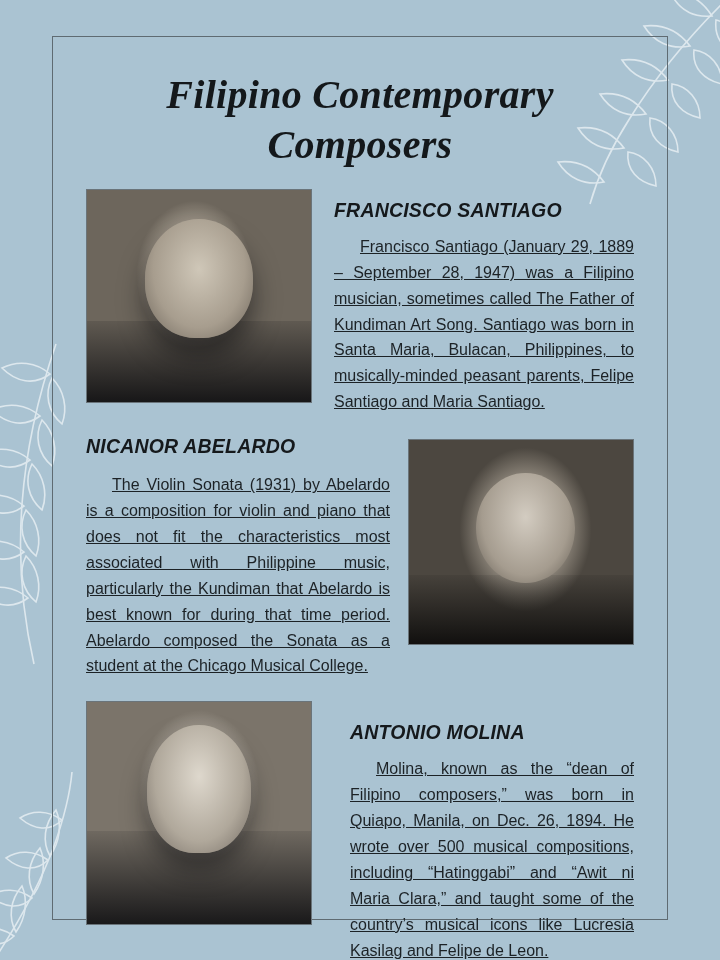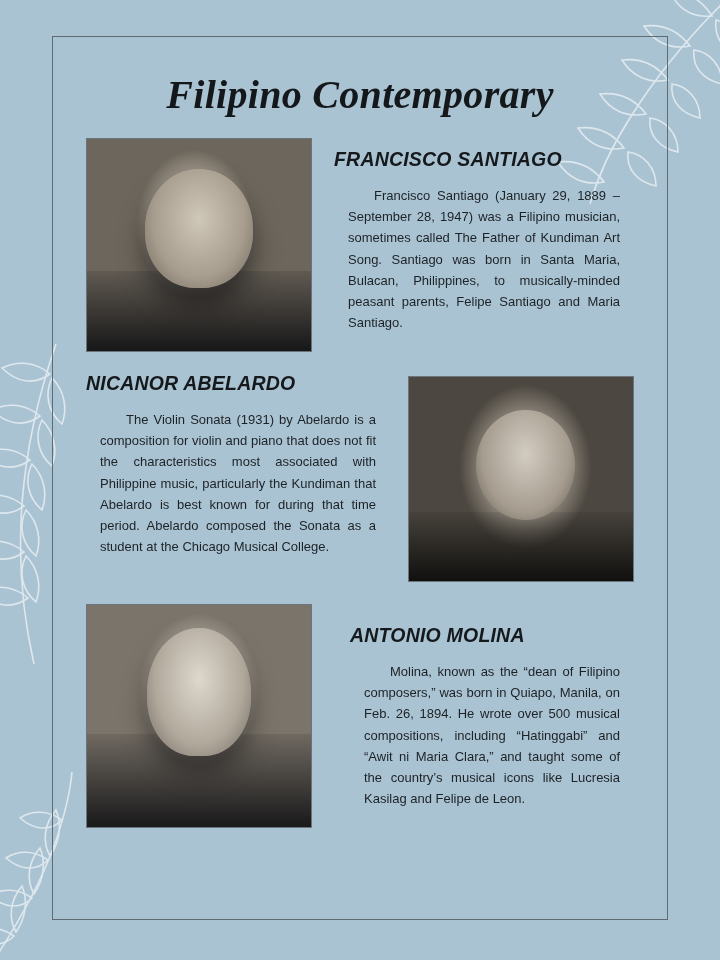--- a/index.html
+++ b/index.html
@@ -77,26 +77,27 @@
   .person-name {
     font-size: 19.5px;
     font-weight: bold;
     font-style: italic;
     color: #15191c;
     letter-spacing: 0.2px;
     margin: 0 0 12px 0;
   }
 
   .bio {
-    font-size: 13px;
+    font-size: 16px;
     line-height: 1.62;
     color: #1c2226;
     text-align: justify;
     text-justify: inter-word;
-    margin: 14px;
+    margin: 0;
+    text-decoration: underline;
   }
   .bio .indent { display: inline-block; width: 26px; }
 
   
   #entry-santiago { margin-top: 18px; justify-content: center; }
   #entry-santiago .photo-wrap { width: 226px; }
   #photo-santiago { width: 224px; height: 212px; }
   #entry-santiago .text-wrap { padding-left: 22px; padding-top: 10px; }
 
   
@@ -224,20 +225,21 @@
     <path d="M82 50 C68 40 52 40 40 48 C54 60 70 62 82 50Z"></path>
   </g>
 </svg>
 
 <div class="page-border"></div>
 
 <div class="content">
 
   <h1 class="title">
     <span>Filipino Contemporary</span>
+    <span class="line2">Composers</span>
   </h1>
 
   <div class="entry" id="entry-santiago">
     <div class="photo-wrap">
       <div class="photo ph-santiago" id="photo-santiago"></div>
     </div>
     <div class="text-wrap">
       <h2 class="person-name">FRANCISCO SANTIAGO</h2>
       <p class="bio"><span class="indent"></span><span>Francisco Santiago (January 29, 1889 – September 28, 1947) was a Filipino musician, sometimes called The Father of Kundiman Art Song. Santiago was born in Santa Maria, Bulacan, Philippines, to musically-minded peasant parents, Felipe Santiago and Maria Santiago.</span></p>
     </div>
@@ -252,17 +254,17 @@
       <div class="photo ph-abelardo" id="photo-abelardo"></div>
     </div>
   </div>
 
   <div class="entry" id="entry-molina">
     <div class="photo-wrap">
       <div class="photo ph-molina" id="photo-molina"></div>
     </div>
     <div class="text-wrap">
       <h2 class="person-name">ANTONIO MOLINA</h2>
-      <p class="bio"><span class="indent"></span><span>Molina, known as the “dean of Filipino composers,” was born in Quiapo, Manila, on Feb. 26, 1894. He wrote over 500 musical compositions, including “Hatinggabi” and “Awit ni Maria Clara,” and taught some of the country’s musical icons like Lucresia Kasilag and Felipe de Leon.</span></p>
+      <p class="bio"><span class="indent"></span><span>Molina, known as the “dean of Filipino composers,” was born in Quiapo, Manila, on Dec. 26, 1894. He wrote over 500 musical compositions, including “Hatinggabi” and “Awit ni Maria Clara,” and taught some of the country’s musical icons like Lucresia Kasilag and Felipe de Leon.</span></p>
     </div>
   </div>
 
 </div>
 
 </body></html>

